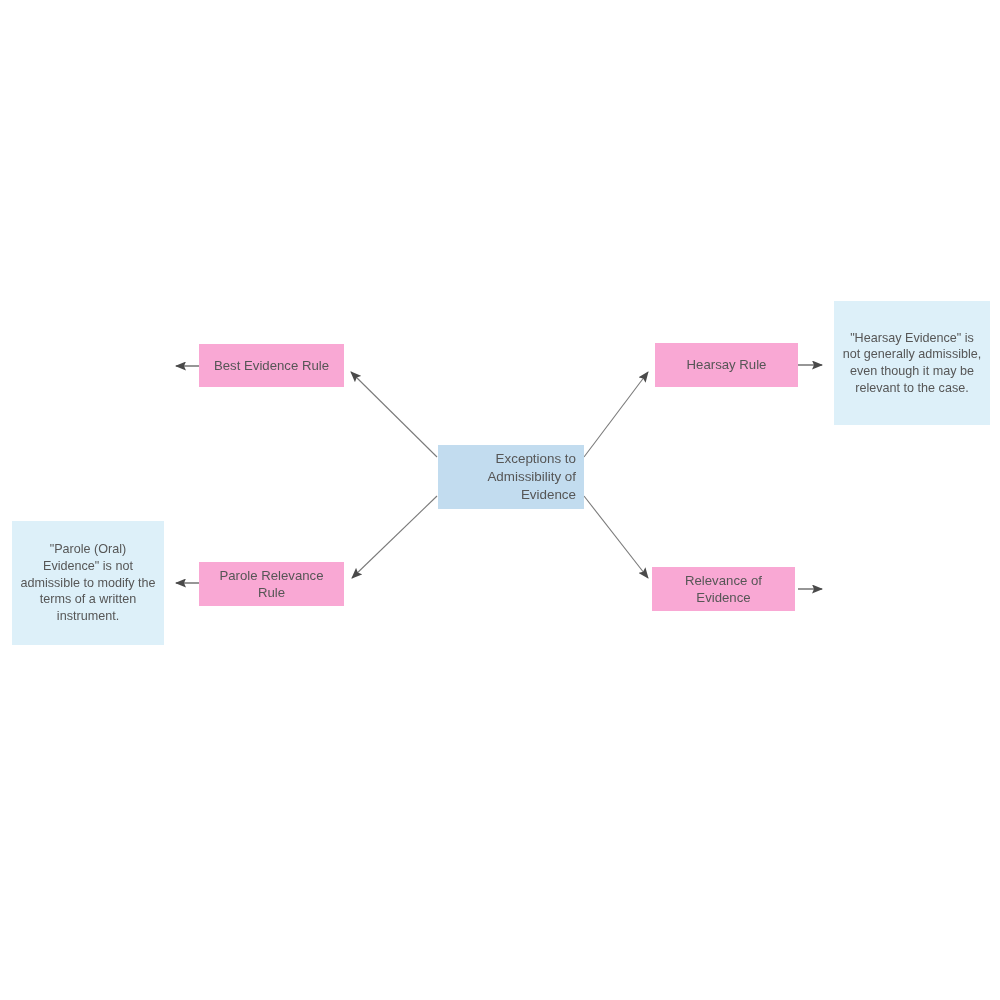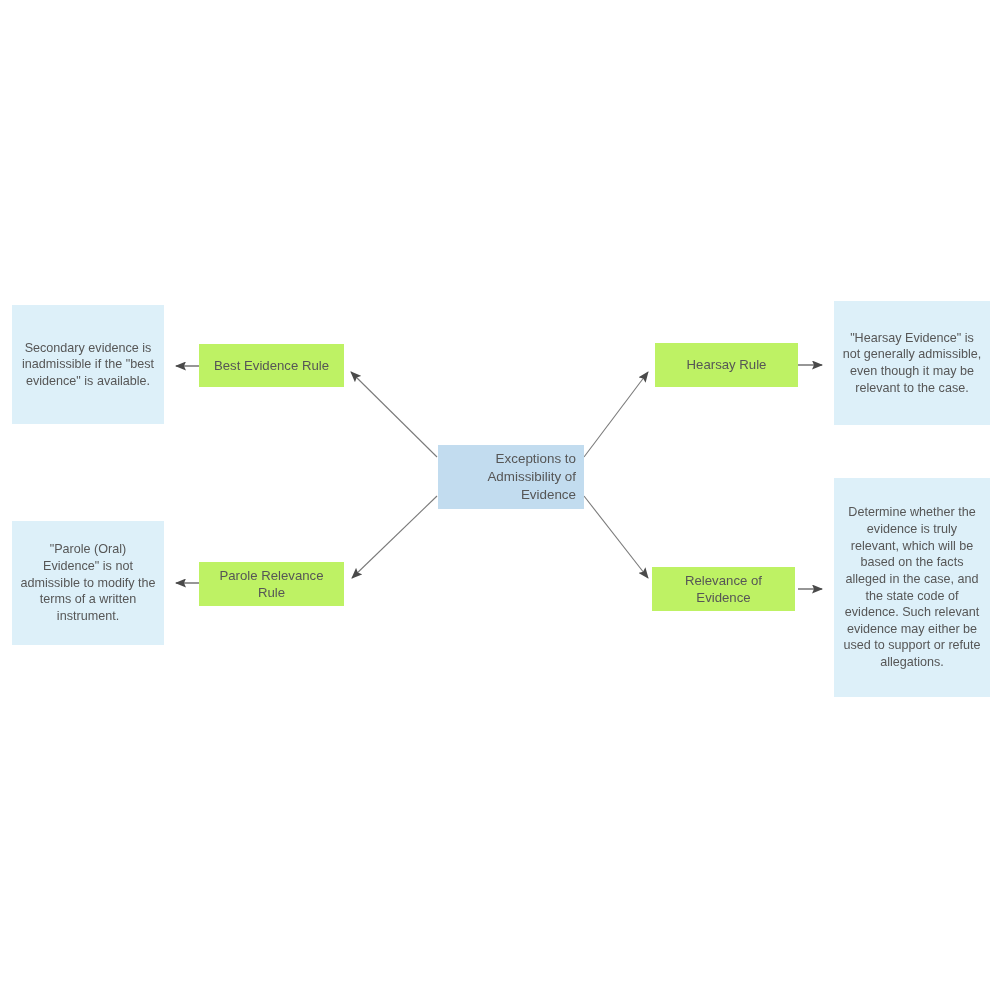--- a/index.html
+++ b/index.html
@@ -28,21 +28,21 @@
     box-sizing: border-box;
     display: flex;
     align-items: center;
     justify-content: center;
     text-align: center;
     color: #565656;
     line-height: 1.32;
     padding: 4px 8px;
   }
   .node-rule {
-    background: #bef264;
+    background: #f9a8d4;
     font-size: 13.2px;
   }
   .node-center {
     background: #c2dcef;
     font-size: 13.4px;
     text-align: right;
   }
   .node-note {
     background: #ddf0f9;
     font-size: 12.6px;
@@ -85,23 +85,20 @@
   <div class="node node-center" style="left:438px; top:445px; width:146px; height:64px;">
     <span class="node-text">Exceptions to
 Admissibility of
 Evidence</span>
   </div>
 
   <div class="node node-rule" style="left:199px; top:344px; width:145px; height:43px;">
     <span class="node-text">Best Evidence Rule</span>
   </div>
 
-  <div class="node node-note" style="left:12px; top:305px; width:152px; height:119px;">
-    <span class="node-text">Secondary evidence is inadmissible if the "best evidence" is available.</span>
-  </div>
 
   <div class="node node-rule" style="left:199px; top:562px; width:145px; height:44px;">
     <span class="node-text">Parole Relevance
 Rule</span>
   </div>
 
   <div class="node node-note" style="left:12px; top:521px; width:152px; height:124px;">
     <span class="node-text">"Parole (Oral) Evidence" is not admissible to modify the terms of a written instrument.</span>
   </div>
 
@@ -111,17 +108,14 @@
 
   <div class="node node-note" style="left:834px; top:301px; width:156px; height:124px;">
     <span class="node-text">"Hearsay Evidence" is not generally admissible, even though it may be relevant to the case.</span>
   </div>
 
   <div class="node node-rule" style="left:652px; top:567px; width:143px; height:44px;">
     <span class="node-text">Relevance of
 Evidence</span>
   </div>
 
-  <div class="node node-note" style="left:834px; top:478px; width:156px; height:219px;">
-    <span class="node-text">Determine whether the evidence is truly relevant, which will be based on the facts alleged in the case, and the state code of evidence.  Such relevant evidence may either be used to support or refute allegations.</span>
-  </div>
 
 </div>
 
 </body></html>

